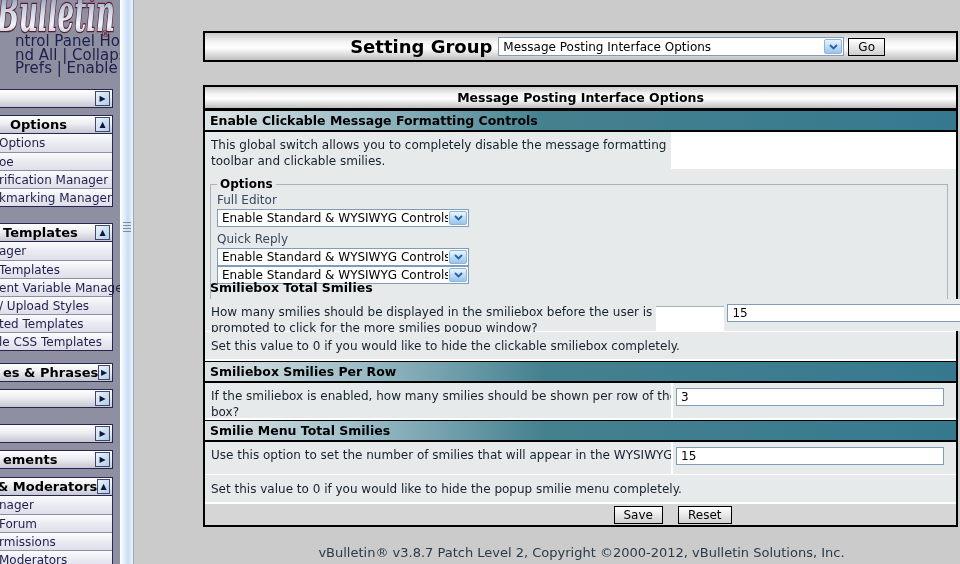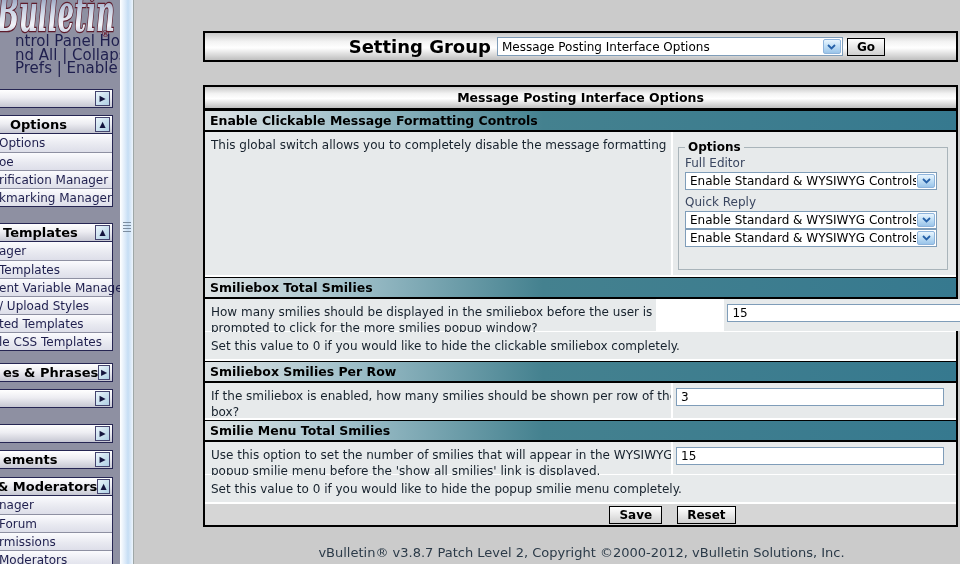--- a/index.html
+++ b/index.html
@@ -46,42 +46,42 @@
            display:flex;align-items:center;justify-content:flex-end;padding-right:71px;}
   .bold-label{font-weight:bold;font-size:18px;color:#000;margin-right:6px;white-space:nowrap;}
   .xsel{display:flex;align-items:center;background:#fff;border:1px solid #7F9DB9;box-sizing:border-box;}
   .xsel-lg{width:346px;height:19px;}
   .xsel-sm{width:252px;height:18px;}
   .xsel-txt{flex:1;font-size:12px;color:#000;padding:0 4px;white-space:nowrap;overflow:hidden;}
   .xsel-btn{width:16px;align-self:stretch;margin:1px;border:1px solid #8EB4DC;border-radius:2px;
             background:linear-gradient(180deg,#E9F5FE 0%,#C3E0F6 45%,#9AC4E9 100%);
             display:flex;align-items:center;justify-content:center;}
   .btn{border:1px solid #000;background:linear-gradient(180deg,#FFFFFF 0%,#EAEAEA 45%,#CFCFCF 100%);
-       font-weight:bold;font-size:12px;color:#000;padding:1px 9px;white-space:nowrap;
+       font-weight:normal;font-size:12px;color:#000;padding:1px 9px;white-space:nowrap;
        font-family:"DejaVu Sans","Liberation Sans",sans-serif;}
   #go-btn{margin-left:4px;}
   
   #panel{position:absolute;left:203px;top:85px;width:755px;box-sizing:border-box;
          border:2px solid #000;background:#fff;}
   .titlebar{height:21px;border-bottom:2px solid #000;
             background:linear-gradient(180deg,#C9C9C9 0%,#F3F3F3 32%,#FFFFFF 55%,#BFBFBF 100%);
             display:flex;align-items:center;justify-content:center;
             font-weight:bold;font-size:12.5px;color:#000;}
   .thead{height:19px;border-top:1px solid #000;border-bottom:2px solid #000;
          background:linear-gradient(90deg,#DFE4E6 0%,#9DBEC8 20%,#44818F 45%,#36798F 100%);
          display:flex;align-items:center;padding-left:5px;
          font-weight:bold;font-size:12.5px;color:#000;white-space:nowrap;}
   .spacer{height:2px;background:#fff;}
   .rowsep{height:1px;background:#fff;}
   .row{display:flex;}
   .cell-l{width:466px;background:#E7EAEB;box-sizing:border-box;padding:5px 4px 0 6px;}
   .gap{width:2px;background:#fff;}
   .cell-r{flex:1;background:#E7EAEB;}
   .cell-full{flex:1;background:#E7EAEB;box-sizing:border-box;padding:6px 4px 0 6px;}
-  .row1{height:143px;} .row2a{height:32px;gap:34px;} .row2b{height:27px;}
+  .row1{height:143px;flex-direction:column;} .row2a{height:32px;gap:34px;} .row2b{height:27px;}
   .row3{height:35px;}  .row4a{height:32px;} .row4b{height:27px;}
   .tl{font-size:12px;line-height:16px;white-space:nowrap;color:#16212C;}
   .opt-fieldset{margin:8px 8px 0 5px;height:130px;box-sizing:border-box;
                 border:1px solid #A9B4BA;padding:0 6px;}
   .opt-fieldset legend{font-weight:bold;font-size:12px;color:#000;padding:0 3px;}
   .fld-label{font-size:12px;color:#3A4660;margin:5px 0 2px;white-space:nowrap;}
   .fld-label.first{margin-top:2px;}
   .tin{display:block;margin:5px 0 0 3px;width:268px;height:18px;box-sizing:border-box;
        border:1px solid #7F9DB9;background:#fff;color:#000;padding:0 4px;
        font-family:"DejaVu Sans","Liberation Sans",sans-serif;font-size:12px;}
@@ -256,20 +256,21 @@
   <button class="btn" id="go-btn">Go</button>
 </div>
 
 <div id="panel">
   <div class="titlebar">Message Posting Interface Options</div>
 
   <div class="thead">Enable Clickable Message Formatting Controls</div>
   <div class="row row1">
     <div class="cell-l">
       <div class="tl">This global switch allows you to completely disable the message formatting</div>
+      <div class="tl">toolbar and clickable smilies.</div>
     </div>
     <div class="gap"></div>
     <div class="cell-r">
       <fieldset class="opt-fieldset">
         <legend>Options</legend>
         <div class="fld-label first">Full Editor</div>
         <div class="xsel xsel-sm">
           <span class="xsel-txt">Enable Standard &amp; WYSIWYG Controls</span>
           <span class="xsel-btn">
             <svg width="9" height="6" viewBox="0 0 9 6">
@@ -328,21 +329,20 @@
     <div class="cell-r">
       <input class="tin" type="text" value="3" style="">
     </div>
   </div>
 
   <div class="spacer"></div>
   <div class="thead">Smilie Menu Total Smilies</div>
   <div class="row row4a">
     <div class="cell-l">
       <div class="tl">Use this option to set the number of smilies that will appear in the WYSIWYG</div>
-      <div class="tl">popup smilie menu before the 'show all smilies' link is displayed.</div>
     </div>
     <div class="gap"></div>
     <div class="cell-r">
       <input class="tin" type="text" value="15" style="">
     </div>
   </div>
   <div class="rowsep"></div>
   <div class="row row4b">
     <div class="cell-full">
       <div class="tl">Set this value to 0 if you would like to hide the popup smilie menu completely.</div>

